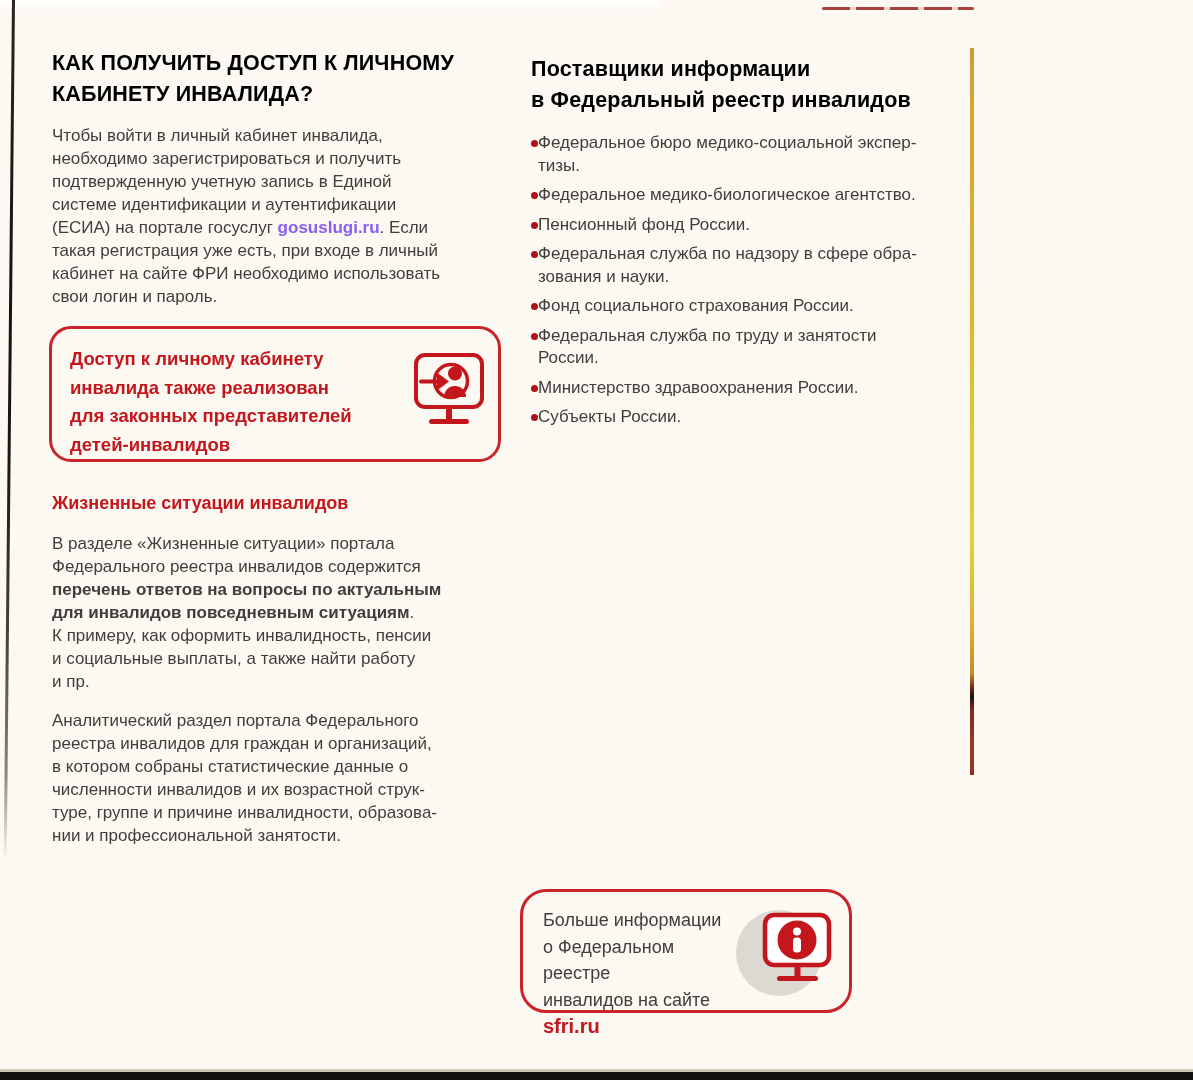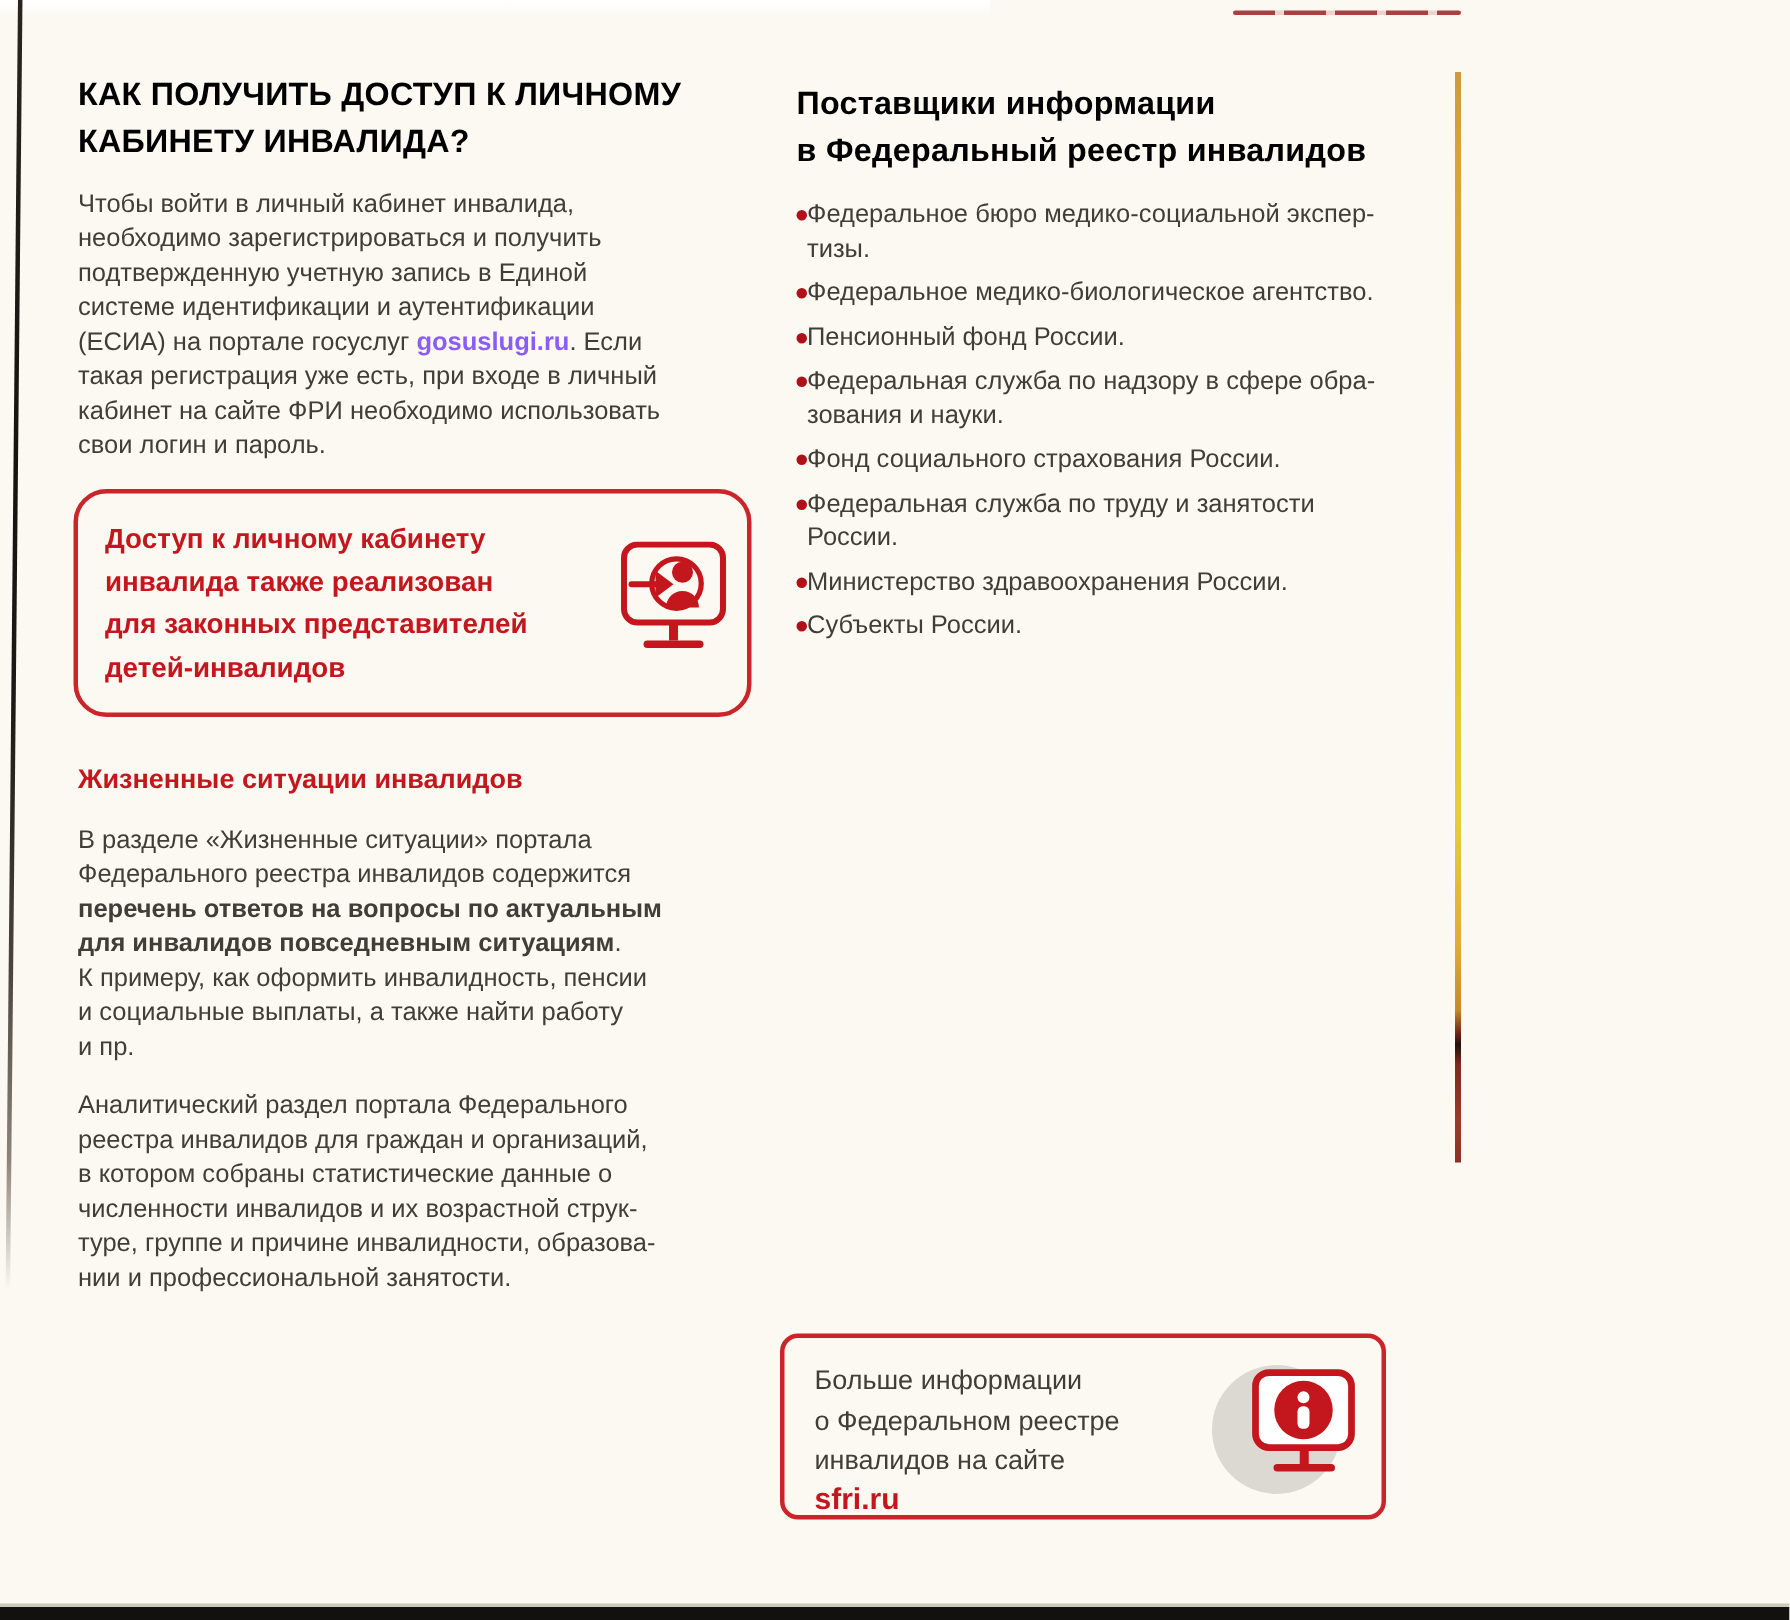--- a/index.html
+++ b/index.html
@@ -27,33 +27,33 @@
   .body-text{font-size:17px;line-height:23px;margin:0 0 10px 0;}
   .inline-link{color:#8b5cf6;font-weight:bold;cursor:pointer;}
   .bold-seg{font-weight:bold;}
   
   .callout{
     border:3px solid #c9252b;border-radius:22px;
     position:relative;background:transparent;
   }
   .callout-left{
     width:336px;min-height:88px;
-    padding:16px 92px 16px 18px;margin:18px 0 28px -3px;
+    padding:16px 92px 0 18px;margin:18px 0 28px -3px;
   }
   .callout-left .callout-text{
     color:#c4161d;font-weight:bold;font-size:18.5px;line-height:28.5px;
   }
   .callout-left .icon-wrap{
     position:absolute;right:14px;top:50%;transform:translateY(-50%);
     width:70px;height:82px;
   }
   .callout-info{
     position:absolute;left:520px;top:889px;
-    width:404px;height:124px;box-sizing:border-box;
-    border:3px solid #c9252b;border-radius:12px;
+    width:332px;height:124px;box-sizing:border-box;
+    border:3px solid #c9252b;border-radius:26px;
     padding:15px 120px 20px 20px;
   }
   .callout-info .callout-text{font-size:18px;line-height:26.5px;color:#413e3a;}
   .callout-info .site-link{font-size:20px;line-height:26.5px;color:#c4161d;font-weight:bold;cursor:pointer;}
   .callout-info .icon-wrap{
     position:absolute;right:10px;top:50%;transform:translateY(-50%);
     width:104px;height:104px;
   }
   
   ul.providers{list-style:none;margin:0;padding:0;}

